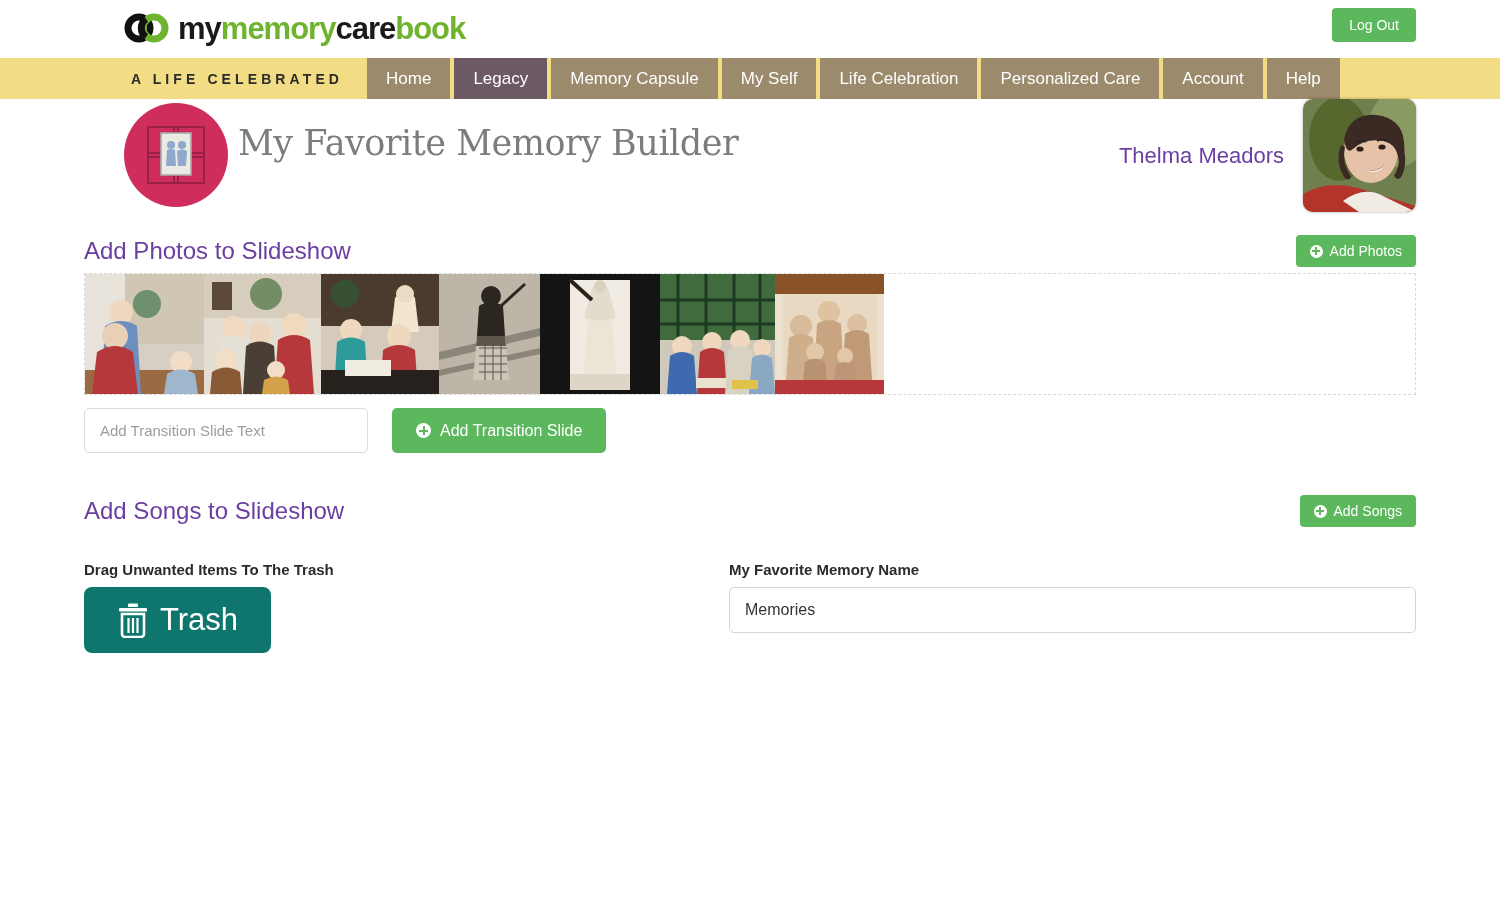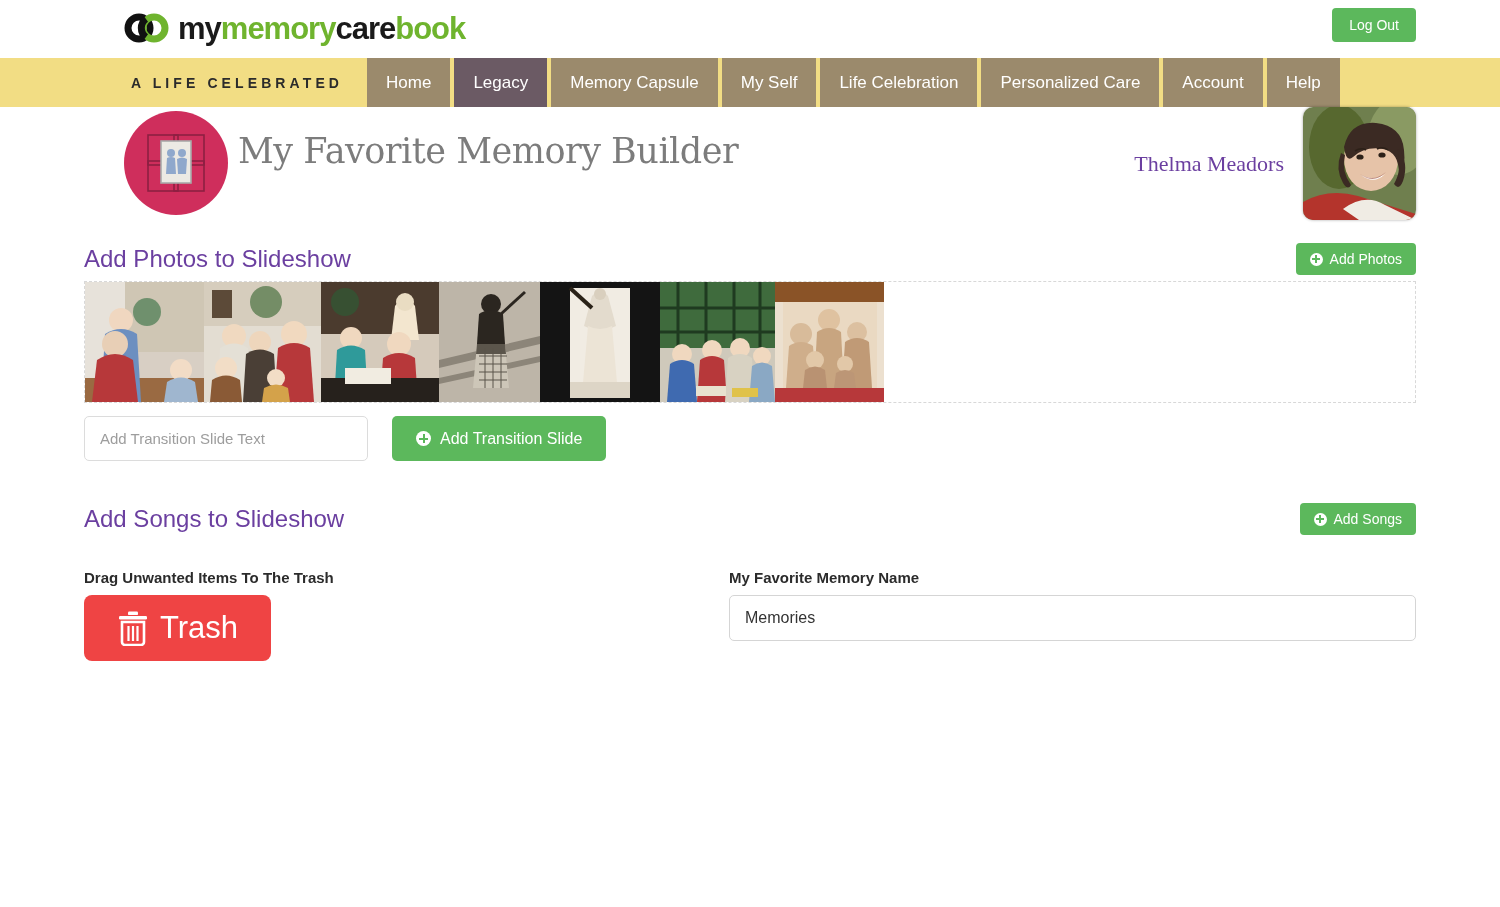--- a/index.html
+++ b/index.html
@@ -44,21 +44,21 @@
     border: none;
     border-radius: 4px;
     padding: 9px 17px;
     font-size: 14px;
     font-family: "Liberation Sans", sans-serif;
     cursor: pointer;
   }
 
   
   .navbar {
-    height: 49px;
+    height: 41px;
     background: #f2dd84;
     display: flex;
     align-items: stretch;
     padding-left: 0;
   }
   .nav-tagline {
     flex: 0 0 auto;
     display: flex; align-items: center;
     padding-left: 131px;
     padding-right: 24px;
@@ -101,21 +101,21 @@
     left: 154px; top: 24px;
     font-family: "DejaVu Serif", serif;
     font-size: 35px;
     color: #7c7c7c;
     letter-spacing: -0.5px;
     white-space: nowrap;
   }
   .user-block {
     position: absolute;
     right: 0; top: 0;
-    display: flex; align-items: center; font-family: Liberation Serif, serif;
+    display: flex; align-items: center;
   }
   .user-name {
     font-size: 22px;
     color: #6b3fa0;
     margin-right: 19px;
     white-space: nowrap;
   }
   .avatar {
     width: 113px; height: 113px;
     border-radius: 10px;
@@ -236,21 +236,21 @@
   .bottom-right { flex: 1; }
   .field-label {
     font-size: 15px;
     font-weight: bold;
     color: #2b2b2b;
     margin-bottom: 9px;
     white-space: nowrap;
   }
   .trash-btn {
     width: 187px; height: 66px;
-    background: #ef4444;
+    background: #0f766e;
     border: none;
     border-radius: 8px;
     color: #ffffff;
     font-size: 31px;
     font-family: "Liberation Sans", sans-serif;
     display: inline-flex;
     align-items: center;
     justify-content: center;
     gap: 11px;
     cursor: pointer;

